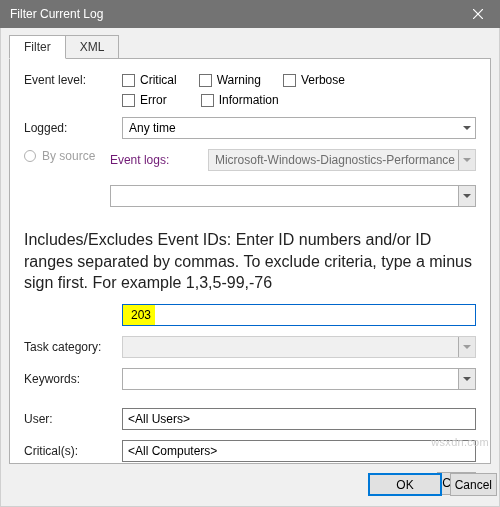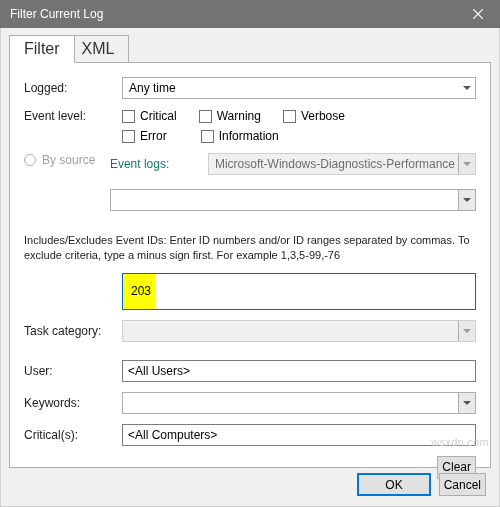--- a/index.html
+++ b/index.html
@@ -40,31 +40,31 @@
     }
     .tabstrip {
       display: flex;
       padding: 6px 8px 0 8px;
       gap: 0;
     }
     .tab {
       padding: 4px 14px;
       border: 1px solid #b0b0b0;
       background: #f0f0f0;
-      font-size: 16px;
+      font-size: 12px;
       position: relative;
       top: 1px;
       color: #333;
     }
     .tab.active {
       background: #fff;
       border-bottom: 1px solid #fff;
       z-index: 2;
     }
-    .tab + .tab { margin-left: -1px; padding-left: 7px; }
+    .tab + .tab { margin-left: -1px; }
     .tabpanel {
       background: #fff;
       border: 1px solid #b0b0b0;
       margin: 0 8px 8px 8px;
       padding: 14px 14px 10px 14px;
       height: 406px;
       position: relative;
     }
     .row {
       display: flex;
@@ -125,40 +125,40 @@
       margin-bottom: 14px;
     }
     .radio-dot {
       width: 12px; height: 12px;
       border: 1px solid #b0b0b0;
       border-radius: 50%;
       background: #fff;
     }
     .radio.disabled { color: #a0a0a0; }
     .desc {
-      font-size: 11px;
+      font-size: 16px;
       color: #222;
       line-height: 1.35;
       margin: 8px 0 10px 0;
     }
     .textbox {
       width: 100%;
       height: 22px;
       border: 1px solid #7a7a7a;
       background: #fff;
       padding: 0 5px;
       font-size: 12px;
       display: flex;
       align-items: center;
     }
     .highlight-box {
       border: 1px solid #0066cc;
       background: #fff;
       display:flex; 
-      height:37px;
+      height:22px;
     }
     .hl {
       background: #ffff00;
       padding: 3px 4px 3px 8px;
       font-size: 12px;
       height: 100%;
       display:flex; align-items:center;
     }
     .btn {
       border: 1px solid #adadad;
@@ -174,21 +174,21 @@
       border: 2px solid #0078d7;
       background: #e1e1e1;
       padding: 0 26px;
     }
     .clear-row {
       display:flex; justify-content:flex-end;
       margin-top: 8px;
     }
     .footer-btns {
       position: absolute;
-      right: 13px;
+      right: 2px;
       bottom: 10px;
       display: flex;
       gap: 8px;
       margin-left: 17px;
     }
     .watermark {
       position: absolute;
       right: 10px; bottom: 58px;
       font-size: 11px;
       color: #cfcfcf;
@@ -199,21 +199,21 @@
       border-left: 4px solid transparent;
       border-right: 4px solid transparent;
       border-top: 4px solid #555;
     }
     .combo.disabled .caret-down { border-top-color:#9c9c9c; }
     .inputs-col { margin-left: 98px; margin-bottom:10px; }
     .radio-section { display:flex; gap: 0; }
     .radio-labels { width:98px; }
     .radio-controls { flex:1; }
     .rc-row { display:flex; align-items:center; margin-bottom:14px; gap:8px;}
-    .rc-label { width:90px; font-size:12px; color:#0f766e;}
+    .rc-label { width:90px; font-size:12px; color:#701a75;}
     .rc-combo { flex:1; }
   </style>
 </head>
 <body>
 
 <div class="titlebar">
   <span class="titlebar-title">Filter Current Log</span>
   <div class="close-btn">
     <svg viewBox="0 0 10 10">
         <line x1="0" y1="0" x2="10" y2="10" stroke="#fff" stroke-width="1.2"></line>
@@ -224,58 +224,58 @@
 
 <div class="dialog-body">
 
   <div class="tabstrip">
     <div class="tab active">Filter</div>
     <div class="tab">XML</div>
   </div>
 
   <div class="tabpanel">
 
+    <div class="row" style="align-items:flex-start;">
+      <div class="label-col">Event level:</div>
+      <div class="control-col">
+        <div class="check-group">
+          <label class="check">
+              <span class="check-box"></span>
+              <span>Critical</span>
+            </label>
+          <label class="check">
+              <span class="check-box"></span>
+              <span>Warning</span>
+            </label>
+          <label class="check">
+              <span class="check-box"></span>
+              <span>Verbose</span>
+            </label>
+        </div>
+        <div class="check-group check-row2">
+          <label class="check">
+              <span class="check-box"></span>
+              <span>Error</span>
+            </label>
+          <label class="check" style="margin-left:12px;">
+              <span class="check-box"></span>
+              <span>Information</span>
+            </label>
+        </div>
+      </div>
+    </div>
+
     <div class="row">
       <div class="label-col">Logged:</div>
       <div class="control-col">
         <div class="combo plain">
           <span>Any time</span>
           <span class="dd">
               <span class="caret-down"></span>
             </span>
-        </div>
-      </div>
-    </div>
-
-    <div class="row" style="align-items:flex-start;">
-      <div class="label-col">Event level:</div>
-      <div class="control-col">
-        <div class="check-group">
-          <label class="check">
-              <span class="check-box"></span>
-              <span>Critical</span>
-            </label>
-          <label class="check">
-              <span class="check-box"></span>
-              <span>Warning</span>
-            </label>
-          <label class="check">
-              <span class="check-box"></span>
-              <span>Verbose</span>
-            </label>
-        </div>
-        <div class="check-group check-row2">
-          <label class="check">
-              <span class="check-box"></span>
-              <span>Error</span>
-            </label>
-          <label class="check" style="margin-left:12px;">
-              <span class="check-box"></span>
-              <span>Information</span>
-            </label>
         </div>
       </div>
     </div>
 
     <div class="radio-section">
       <div class="radio-labels">
         <div class="radio disabled">
           <span class="radio-dot"></span>
           <span>By source</span>
         </div>
@@ -318,41 +318,41 @@
       <div class="control-col">
         <div class="combo disabled">
           <span></span>
           <span class="dd">
               <span class="caret-down"></span>
             </span>
         </div>
       </div>
     </div>
 
-    <div class="row" style="margin-top:18px;">
-      <div class="label-col">User:</div>
-      <div class="control-col">
-        <div class="textbox">
-          <span>&lt;All Users&gt;</span>
-        </div>
-      </div>
-    </div>
-
     <div class="row">
       <div class="label-col">Keywords:</div>
       <div class="control-col">
         <div class="combo">
           <span></span>
           <span class="dd">
               <span class="caret-down"></span>
             </span>
         </div>
       </div>
     </div>
 
+    <div class="row" style="margin-top:18px;">
+      <div class="label-col">User:</div>
+      <div class="control-col">
+        <div class="textbox">
+          <span>&lt;All Users&gt;</span>
+        </div>
+      </div>
+    </div>
+
     <div class="row">
       <div class="label-col">Critical(s):</div>
       <div class="control-col">
         <div class="textbox">
           <span>&lt;All Computers&gt;</span>
         </div>
       </div>
     </div>
 
     <div class="clear-row">

